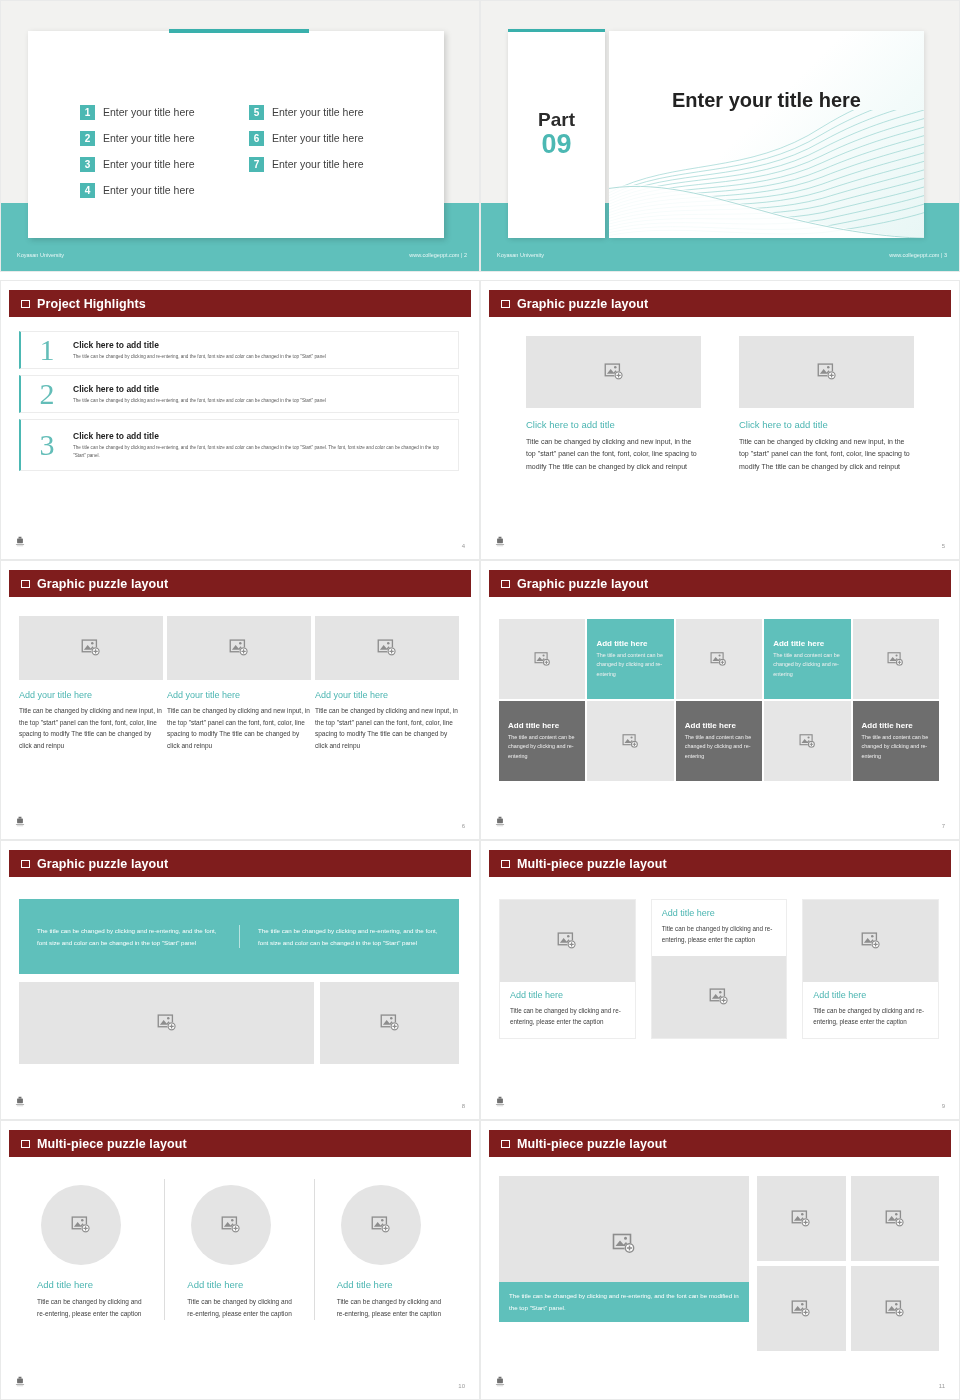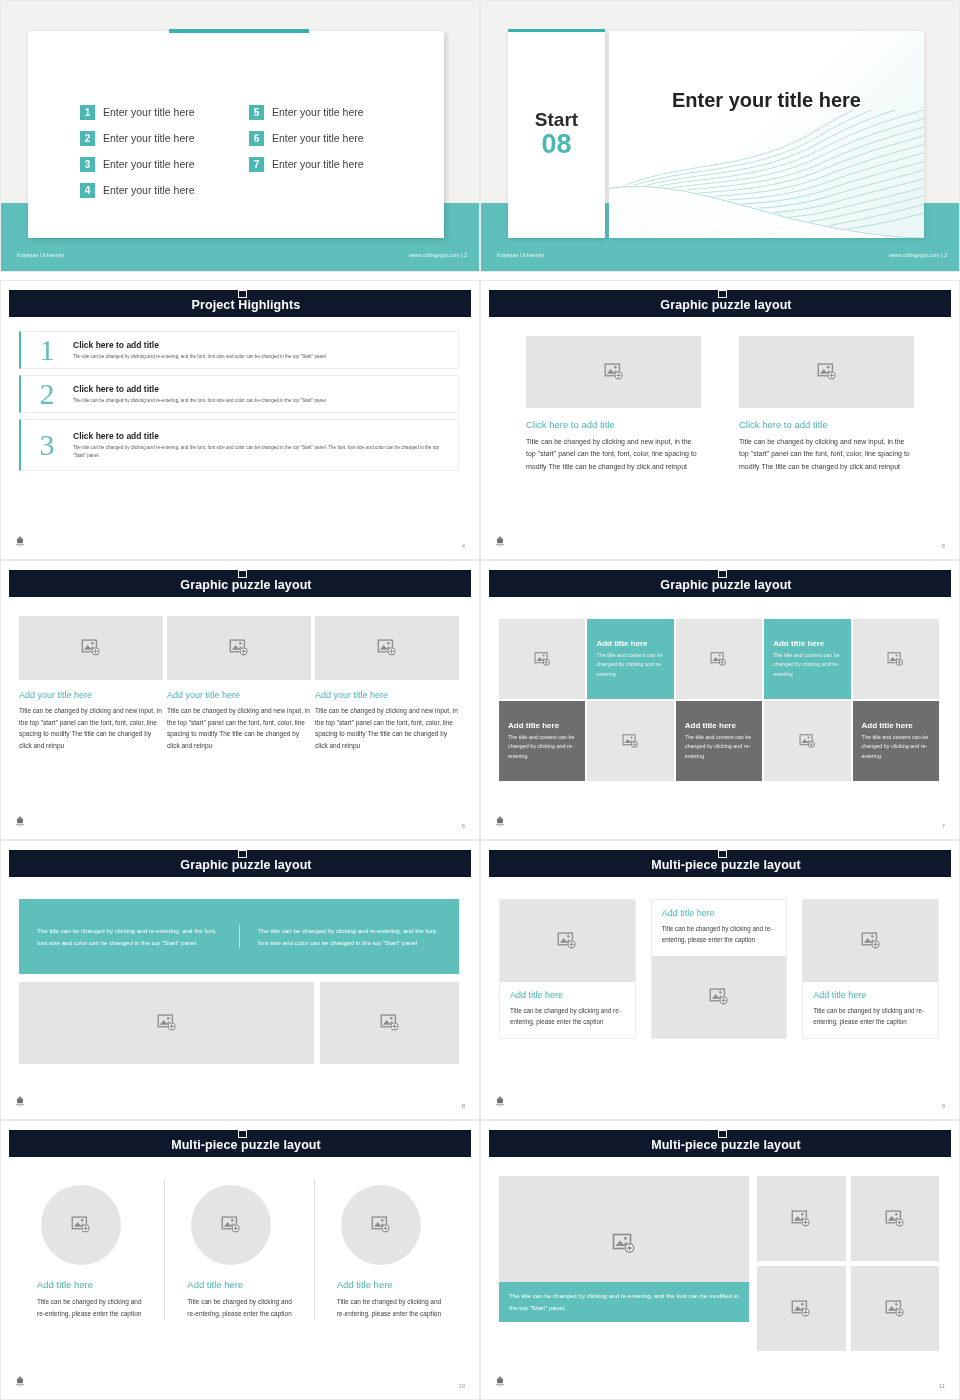--- a/index.html
+++ b/index.html
@@ -76,21 +76,21 @@
   }
   .s-part .part-title {
     position: absolute; left: 0; right: 0; top: 28%;
     text-align: center; font-size: 20px; font-weight: bold; color: #222;
   }
   .s-part svg.wave { position: absolute; left: 0; bottom: 0; width: 100%; height: 62%; }
 
   
   .hdr {
     position: absolute; left: 8px; right: 8px; top: 9px; height: 27px;
-    background: #0f172a; display: flex; align-items: center; padding-left: 12px; flex-direction: column;
+    background: #7f1d1d; display: flex; align-items: center; padding-left: 12px;
   }
   .hdr-icon {
     width: 9px; height: 8px; border: 1.6px solid #ffffff; margin-right: 7px;
     flex: 0 0 auto;
   }
   .hdr-title { color: #ffffff; font-size: 12.5px; font-weight: bold; letter-spacing: .1px; }
   .logo {
     position: absolute; left: 12px; bottom: 10px; width: 14px; height: 14px;
     opacity: .72;
   }
@@ -241,22 +241,22 @@
         <div class="toc-empty"></div>
       </div>
     </div>
     <div style="position:absolute;left:16px;bottom:13px;color:#e8f7f6;font-size:5.5px">Koyasan University</div>
     <div style="position:absolute;right:12px;bottom:13px;color:#e8f7f6;font-size:5.5px"><span>www.collegeppt.com  |</span> <span>2</span></div>
   </div>
 
   <div class="slide s-part">
     <div class="teal-band"></div>
     <div class="left-card">
-      <div class="part-word">Start</div>
-      <div class="part-num">08</div>
+      <div class="part-word">Part</div>
+      <div class="part-num">09</div>
     </div>
     <div class="right-card">
       <div class="part-title">Enter your title here</div>
       <svg class="wave" viewBox="0 0 340 90" preserveAspectRatio="none">
         <g fill="none" stroke="#6fc2be" stroke-width="0.55" opacity="0.75">
           <path d="M0,58 C70,34 150,46 230,12 C280,-8 320,-14 340,-18"></path>
           <path d="M0,60 C70,37 150,49 230,17 C280,-2 320,-8 340,-12"></path>
           <path d="M0,62 C70,40 150,52 230,22 C280,4 320,-2 340,-6"></path>
           <path d="M0,64 C70,43 150,55 230,27 C280,10 320,4 340,0"></path>
           <path d="M0,66 C70,46 150,58 230,32 C280,16 320,10 340,6"></path>

